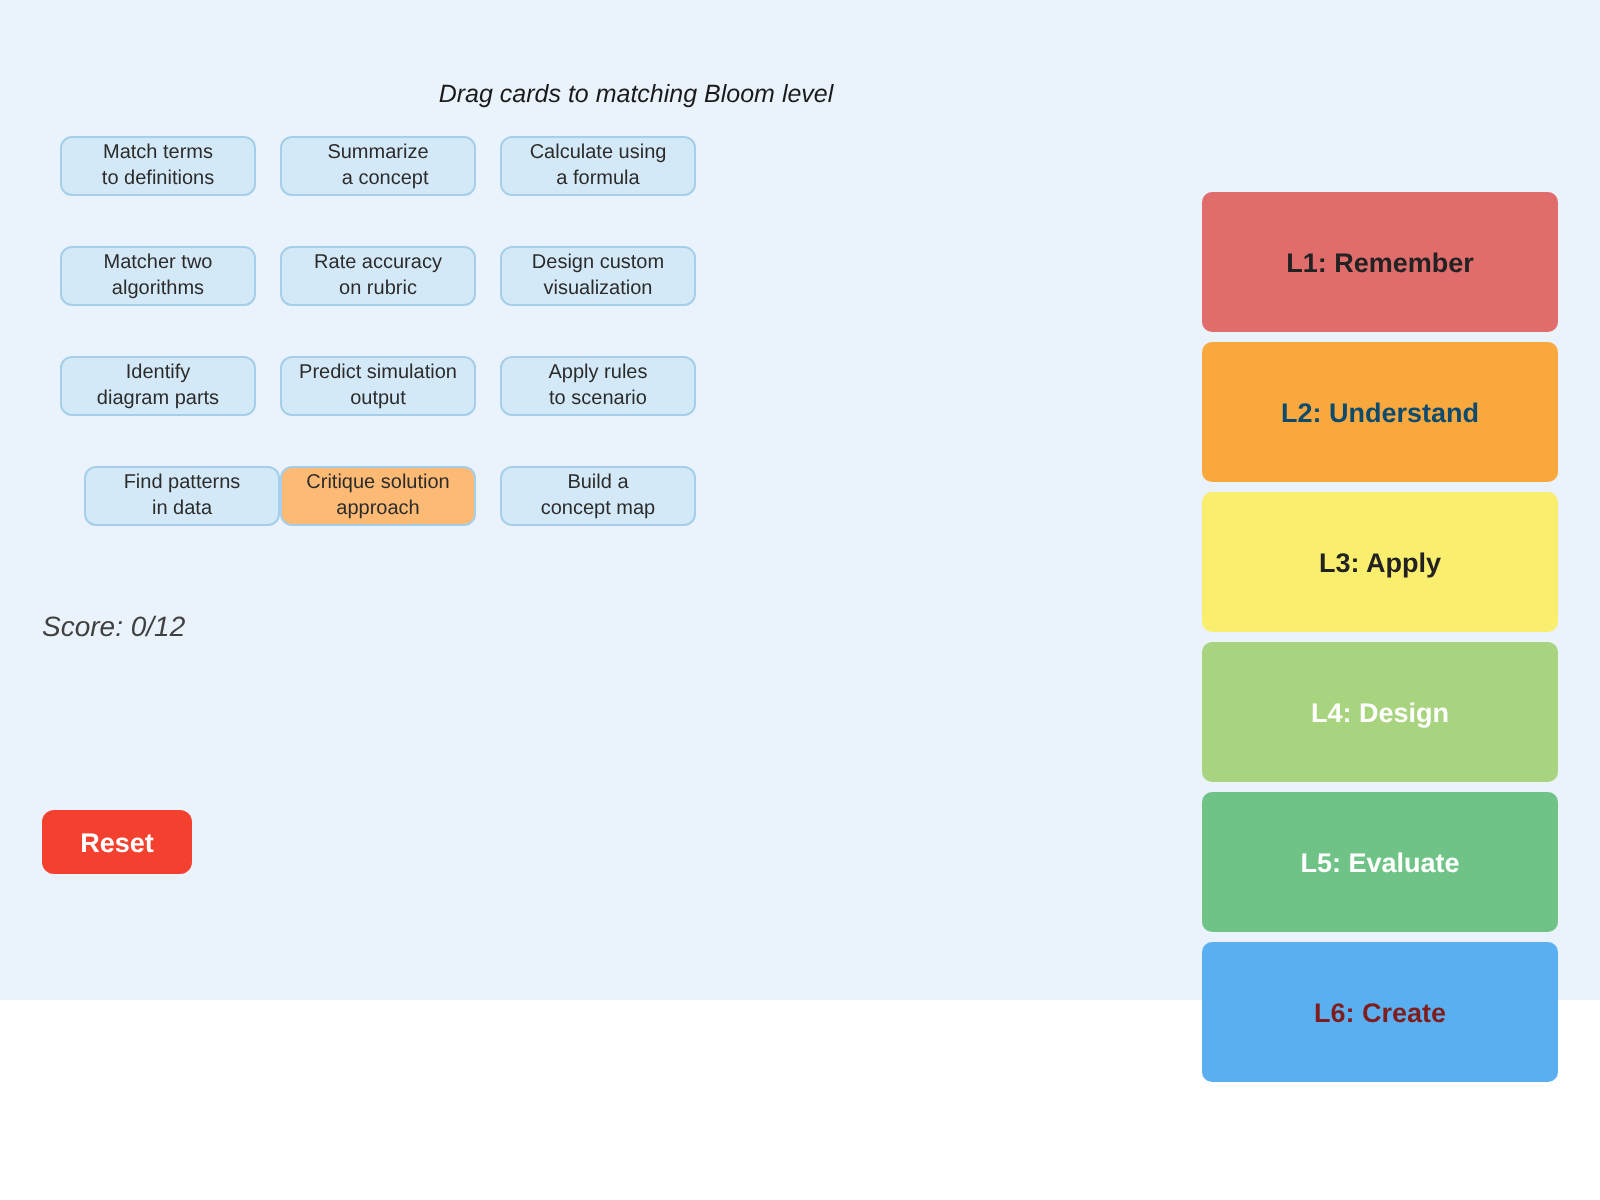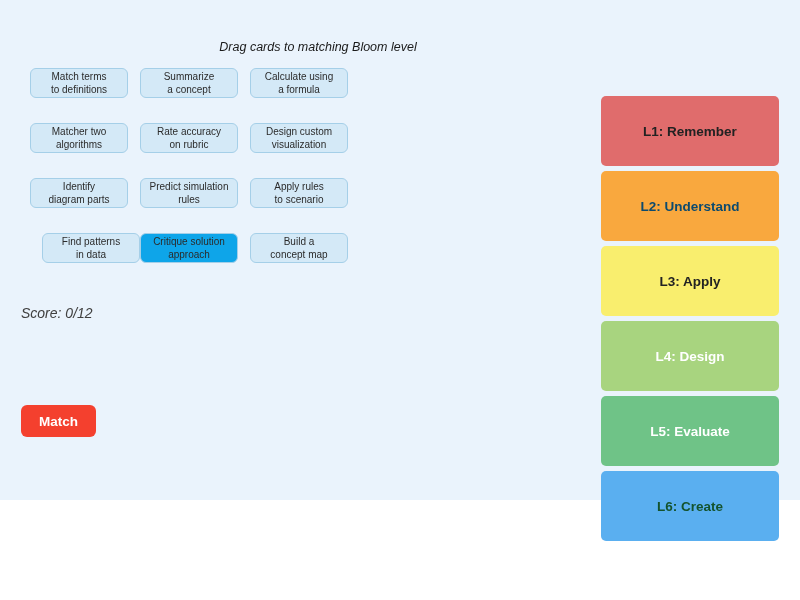--- a/index.html
+++ b/index.html
@@ -124,50 +124,50 @@
 </head>
 <body>
 
 <div id="canvas">
 
   <div id="subtitle">Drag cards to matching Bloom level</div>
 
   <div id="card-grid">
       <div class="card" style="left: 0px; top: 0px; background: rgb(212, 233, 247); border-color: rgb(165, 207, 232); color: rgb(43, 43, 43);">Match terms
 to definitions</div>
-      <div class="card" style="left: 110px; top: 0px; background: rgb(212, 233, 247); border-color: rgb(165, 207, 232); color: rgb(43, 43, 43);">Summarize
+      <div class="card" style="left: 110px; top: 0px; background: rgb(212, 233, 247); border-color: rgb(165, 207, 232); color: rgb(43, 43, 43); text-align: right;">Summarize
 a concept</div>
       <div class="card" style="left: 220px; top: 0px; background: rgb(212, 233, 247); border-color: rgb(165, 207, 232); color: rgb(43, 43, 43);">Calculate using
 a formula</div>
       <div class="card" style="left: 0px; top: 55px; background: rgb(212, 233, 247); border-color: rgb(165, 207, 232); color: rgb(43, 43, 43);">Matcher two
 algorithms</div>
       <div class="card" style="left: 110px; top: 55px; background: rgb(212, 233, 247); border-color: rgb(165, 207, 232); color: rgb(43, 43, 43);">Rate accuracy
 on rubric</div>
       <div class="card" style="left: 220px; top: 55px; background: rgb(212, 233, 247); border-color: rgb(165, 207, 232); color: rgb(43, 43, 43);">Design custom
 visualization</div>
       <div class="card" style="left: 0px; top: 110px; background: rgb(212, 233, 247); border-color: rgb(165, 207, 232); color: rgb(43, 43, 43);">Identify
 diagram parts</div>
       <div class="card" style="left: 110px; top: 110px; background: rgb(212, 233, 247); border-color: rgb(165, 207, 232); color: rgb(43, 43, 43);">Predict simulation
-rules</div>
+output</div>
       <div class="card" style="left: 220px; top: 110px; background: rgb(212, 233, 247); border-color: rgb(165, 207, 232); color: rgb(43, 43, 43);">Apply rules
 to scenario</div>
       <div class="card" style="left: 0px; top: 165px; background: rgb(212, 233, 247); border-color: rgb(165, 207, 232); color: rgb(43, 43, 43); margin-left: 12px;">Find patterns
 in data</div>
-      <div class="card" style="left: 110px; top: 165px; background: #0ea5e9; border-color: rgb(165, 207, 232); color: rgb(43, 43, 43);">Critique solution
+      <div class="card" style="left: 110px; top: 165px; background: #fdba74; border-color: rgb(165, 207, 232); color: rgb(43, 43, 43);">Critique solution
 approach</div>
       <div class="card" style="left: 220px; top: 165px; background: rgb(212, 233, 247); border-color: rgb(165, 207, 232); color: rgb(43, 43, 43);">Build a
 concept map</div>
     </div>
 
   <div id="score">Score: 0/12</div>
 
-  <button id="reset-button">Match</button>
+  <button id="reset-button">Reset</button>
 
   <div id="buckets">
       <div class="bucket" style="top: 0px; background: rgb(224, 108, 108); color: rgb(34, 34, 34);">L1: Remember</div>
       <div class="bucket" style="top: 75px; background: rgb(249, 168, 62); color: #0c4a6e;">L2: Understand</div>
       <div class="bucket" style="top: 150px; background: rgb(249, 238, 110); color: rgb(34, 34, 34);">L3: Apply</div>
       <div class="bucket" style="top: 225px; background: rgb(168, 212, 127); color: rgb(255, 255, 255);">L4: Design</div>
       <div class="bucket" style="top: 300px; background: rgb(111, 195, 135); color: rgb(255, 255, 255);">L5: Evaluate</div>
-      <div class="bucket" style="top: 375px; background: rgb(90, 175, 240); color: #14532d;">L6: Create</div>
+      <div class="bucket" style="top: 375px; background: rgb(90, 175, 240); color: #7f1d1d;">L6: Create</div>
     </div>
 
 </div>
 
 </body></html>

